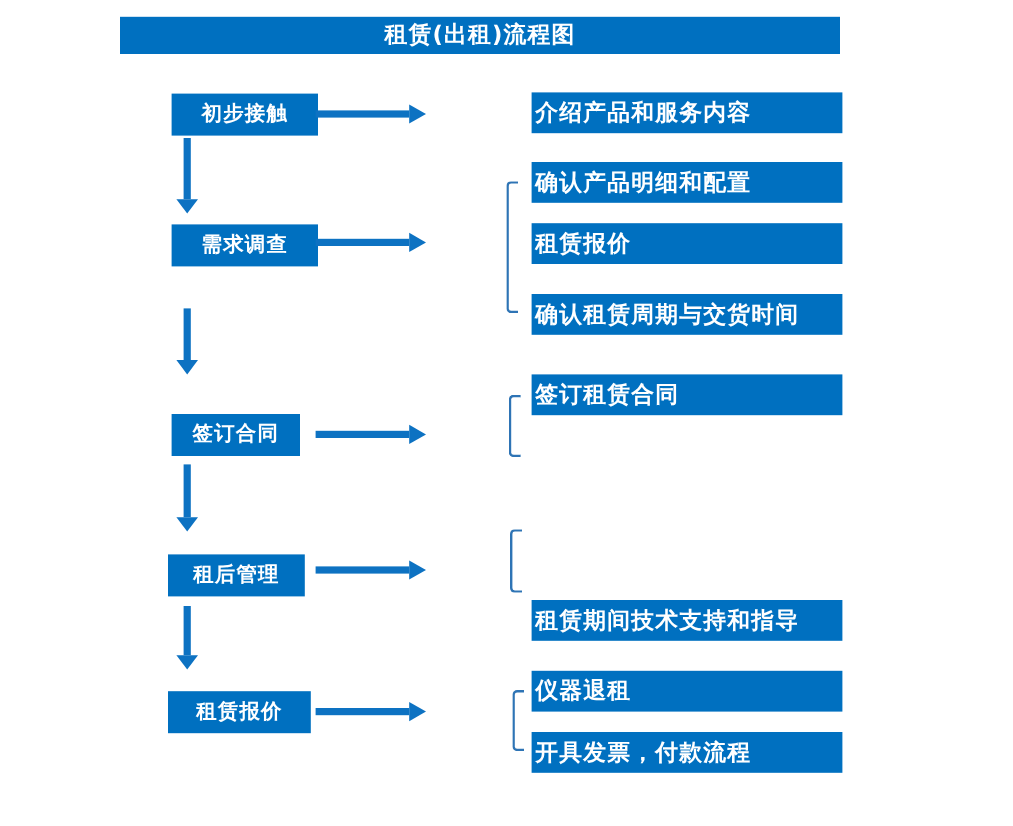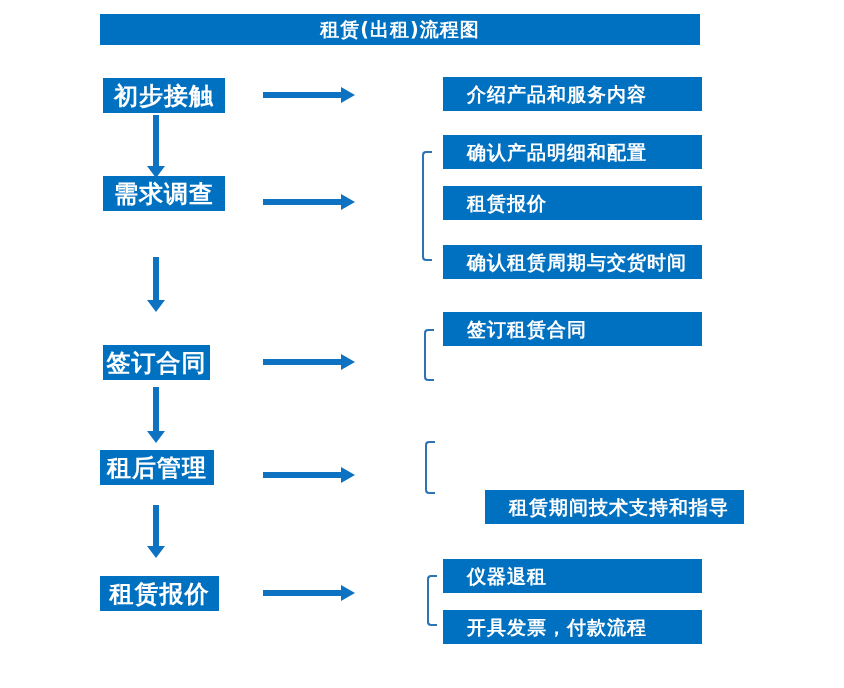--- a/index.html
+++ b/index.html
@@ -27,26 +27,27 @@
     letter-spacing: 1px;
     line-height: 1;
   }
   .titlebar {
     left: 100px; top: 14px; width: 600px; height: 31px;
     justify-content: center;
     font-size: 19px;
   }
   .step {
     justify-content: center;
-    font-size: 24px;
+    font-size: 17px;
     height: 35px;
+    margin-left: 40px;
   }
   .detail {
     left: 443px; width: 259px; height: 34px;
-    padding-left: 24px;
+    padding-left: 3px;
     font-size: 19px;
   }
   
   .h-arrow {
     position: absolute;
     display: flex;
     align-items: center;
     height: 16px;
   }
   .h-shaft { width: 78px; height: 6px; background: #0d72c2; }
@@ -82,23 +83,23 @@
   }
 </style>
 </head>
 <body>
 
 <div class="canvas">
 
   <div class="bluebox titlebar">租赁(出租)流程图</div>
 
   <div class="bluebox step" style="left:103px; top:78px;  width:122px;">初步接触</div>
-  <div class="bluebox step" style="left:103px; top:176px; width:122px;">需求调查</div>
+  <div class="bluebox step" style="left:103px; top:187px; width:122px;">需求调查</div>
   <div class="bluebox step" style="left:103px; top:345px; width:107px;">签订合同</div>
-  <div class="bluebox step" style="left:100px; top:450px; width:114px;">租后管理</div>
+  <div class="bluebox step" style="left:100px; top:462px; width:114px;">租后管理</div>
   <div class="bluebox step" style="left:100px; top:576px; width:119px;">租赁报价</div>
 
   <div class="v-arrow" style="left:147px; top:115px;">
     <div class="v-shaft" style="height:51px;"></div>
     <div class="v-head"></div>
   </div>
   <div class="v-arrow" style="left:147px; top:257px;">
     <div class="v-shaft" style="height:43px;"></div>
     <div class="v-head"></div>
   </div>
@@ -138,18 +139,18 @@
   <div class="bracket" style="left:427px; top:575px; height:51px;"></div>
 
   <div class="bluebox detail" style="top:77px;">介绍产品和服务内容</div>
 
   <div class="bluebox detail" style="top:135px;">确认产品明细和配置</div>
   <div class="bluebox detail" style="top:186px;">租赁报价</div>
   <div class="bluebox detail" style="top:245px;">确认租赁周期与交货时间</div>
 
   <div class="bluebox detail" style="top:312px;">签订租赁合同</div>
 
-  <div class="bluebox detail" style="top:490px;margin-left:42px;">租赁期间技术支持和指导</div>
+  <div class="bluebox detail" style="top:500px;">租赁期间技术支持和指导</div>
 
   <div class="bluebox detail" style="top:559px;">仪器退租</div>
   <div class="bluebox detail" style="top:610px;">开具发票，付款流程</div>
 
 </div>
 
 </body></html>

